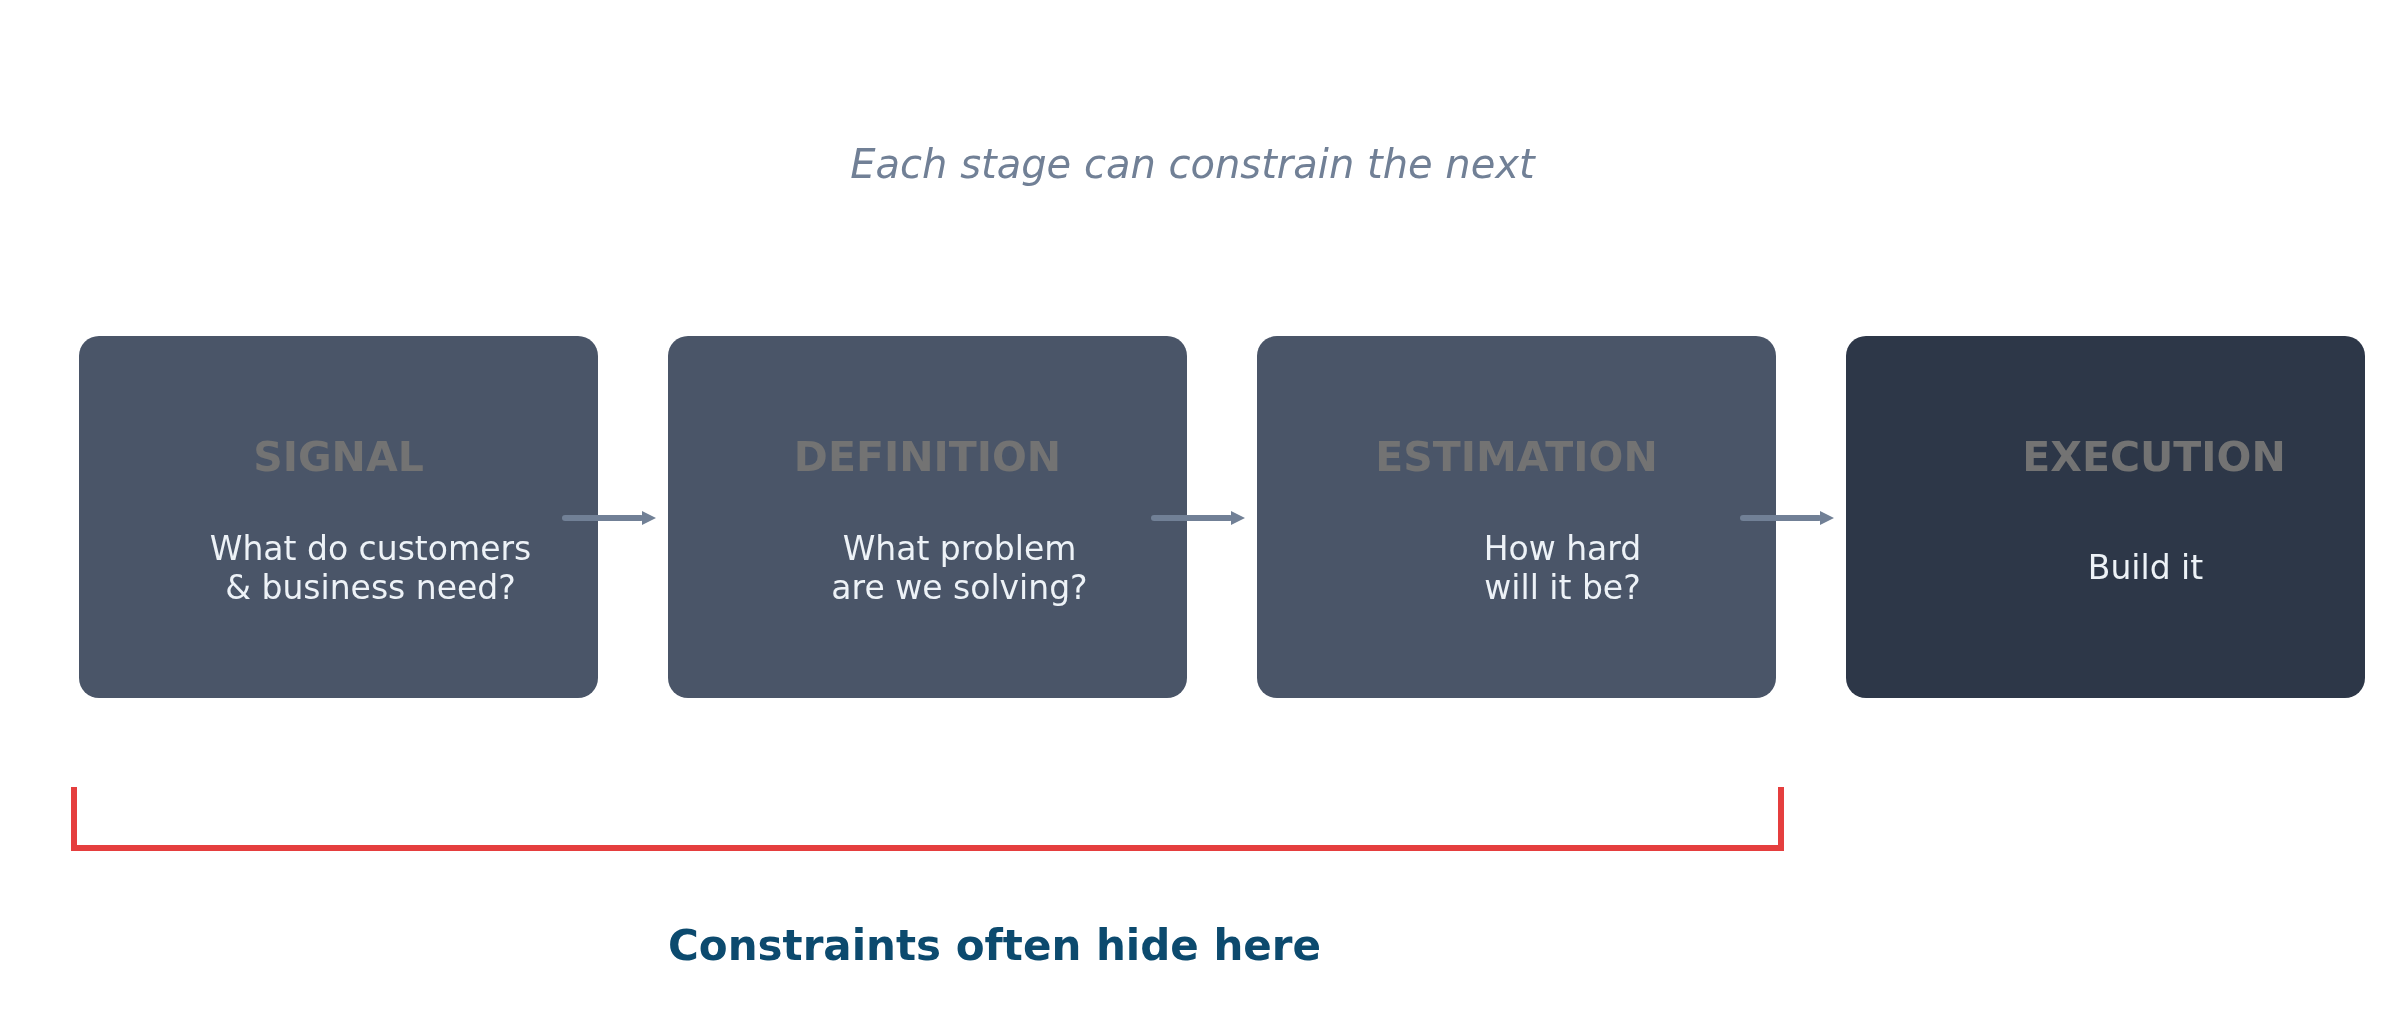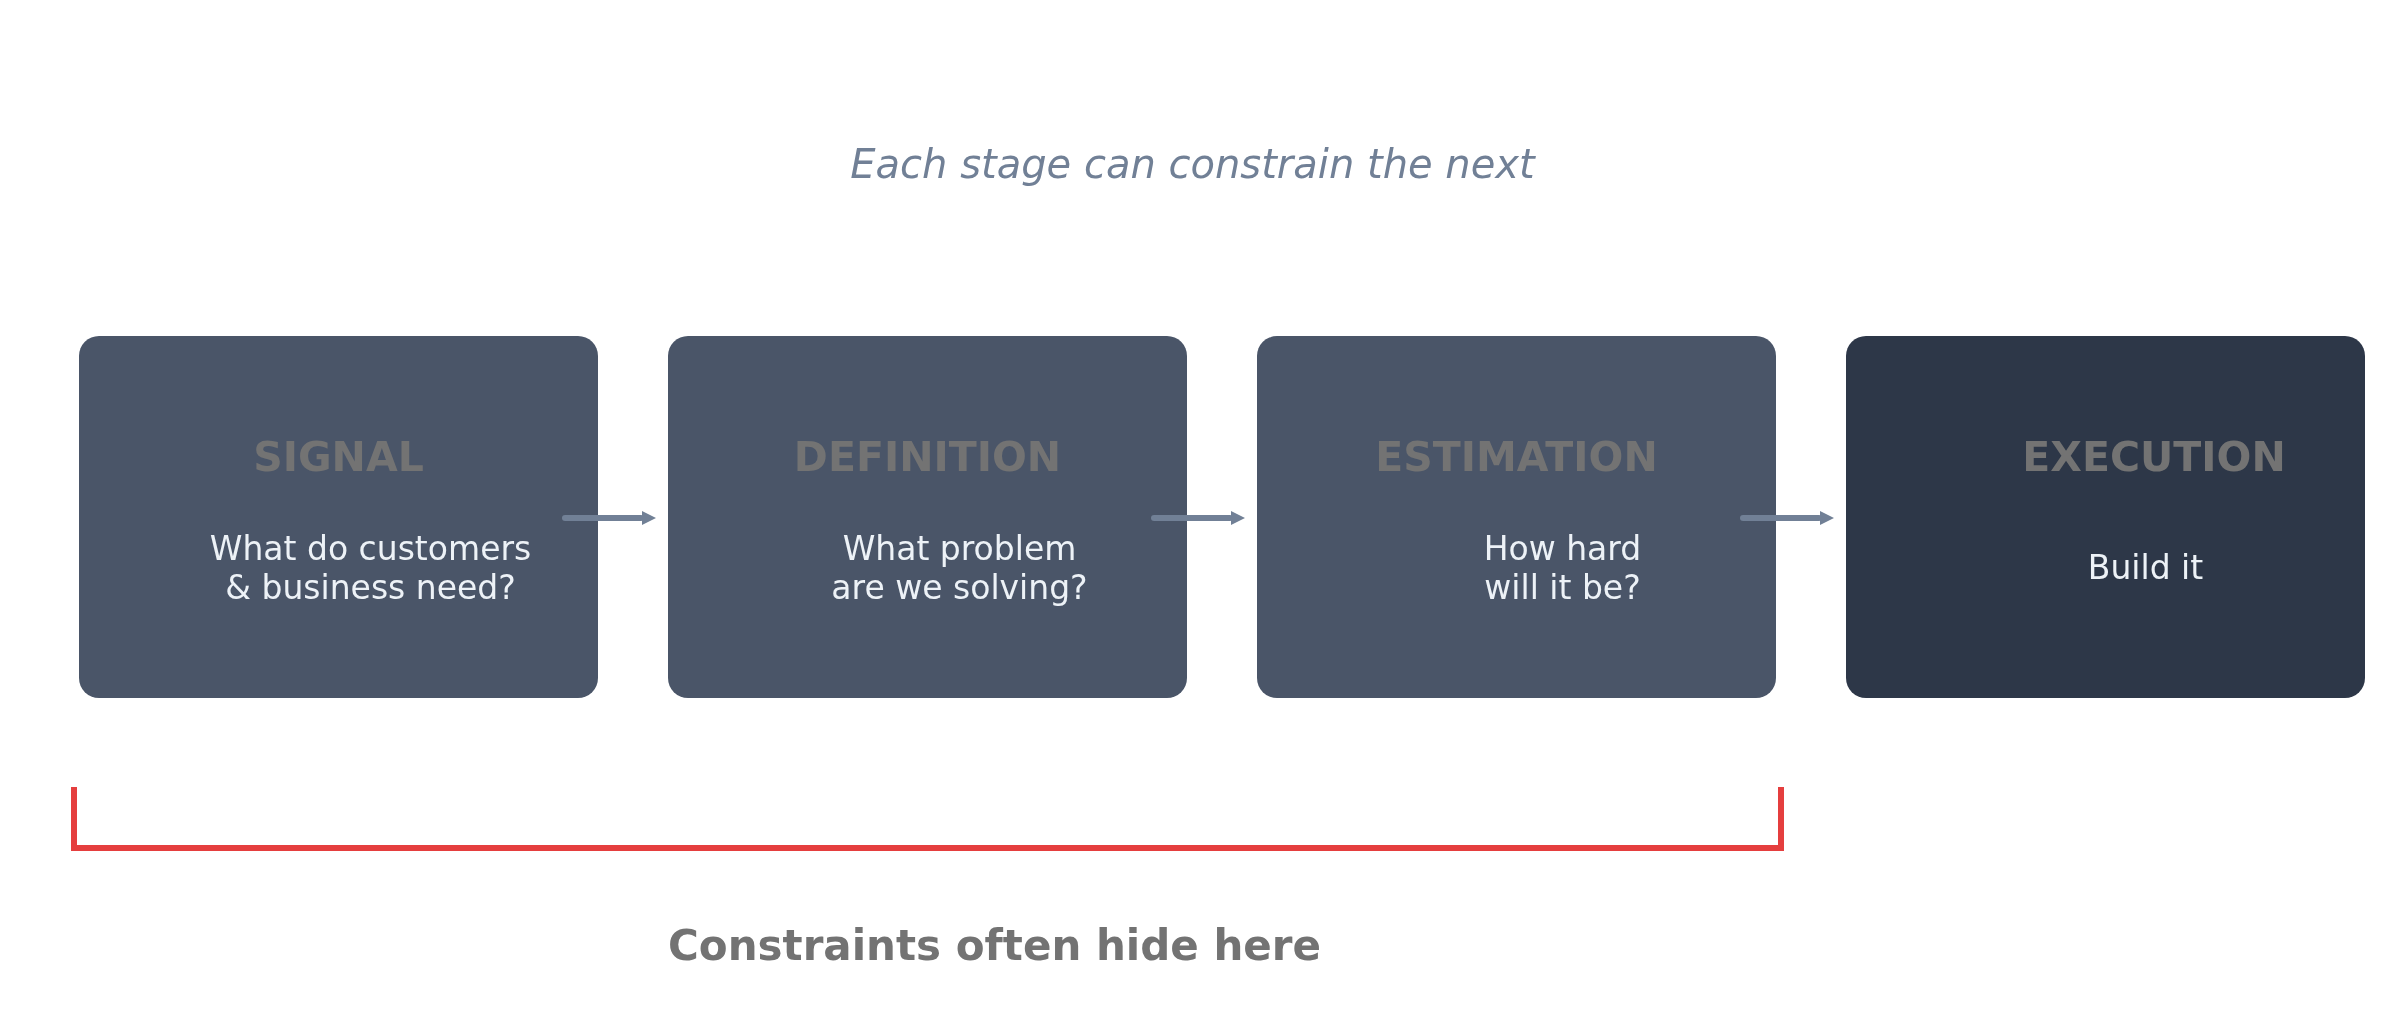--- a/index.html
+++ b/index.html
@@ -5,21 +5,21 @@
   html, body { margin: 0; padding: 0; background: #ffffff; }
   body { width: 2385px; height: 1035px; position: relative; overflow: hidden; font-family: "DejaVu Sans", sans-serif; }
   .title { position: absolute; left: 0; width: 2385px; top: 96px; text-align: center; font-style: italic; font-size: 40px; line-height: 56px; color: #718096; white-space: nowrap; margin-top: 40px; }
   .stage { position: absolute; top: 336px; width: 519px; height: 362px; border-radius: 20px; }
   .stage-name { position: absolute; left: 0; right: 0; top: 428px; text-align: center; color: #737373; font-weight: bold; font-size: 41px; line-height: 58px; white-space: nowrap; }
   .stage-desc { position: absolute; left: 0; right: 0; text-align: center; color: #edf2f7; font-size: 33px; line-height: 39px; white-space: pre-line; margin-left: 32px; }
   .arrow { position: absolute; top: 513px; height: 10px; }
   .arrow .shaft { position: absolute; left: 0; top: 2px; height: 6px; border-radius: 3px; background: #718096; }
   .arrow .head { position: absolute; top: -2px; width: 0; height: 0; border-top: 7px solid transparent; border-bottom: 7px solid transparent; border-left: 14px solid #718096; }
   .bracket { position: absolute; left: 71px; top: 787px; width: 1713px; height: 64px; box-sizing: border-box; border-left: 6px solid #e53e3e; border-right: 6px solid #e53e3e; border-bottom: 6px solid #e53e3e; }
-  .callout { position: absolute; top: 918px; text-align: center; font-weight: bold; font-size: 42px; line-height: 56px; white-space: nowrap; color: #737373; }
+  .callout { position: absolute; top: 918px; text-align: center; font-weight: bold; font-size: 42px; line-height: 56px; white-space: nowrap; color: #0c4a6e; }
 </style>
 </head>
 <body>
 
 <div class="title">Each stage can constrain the next</div>
 
 <div class="stage" style="left:79px; background:#4a5568;">
 </div>
 <div class="stage-name" style="left:79px; width:519px; right:auto; top:428px;">SIGNAL</div>
 <div class="stage-desc" style="left:79px; width:519px; right:auto; top:529px;">What do customers

